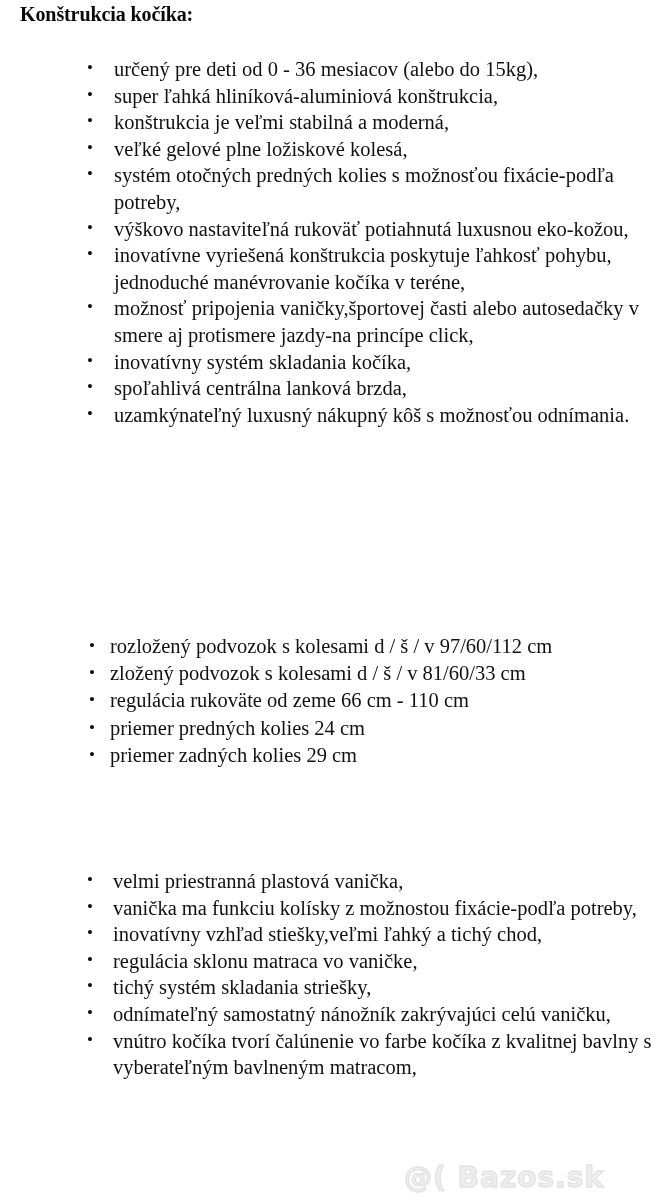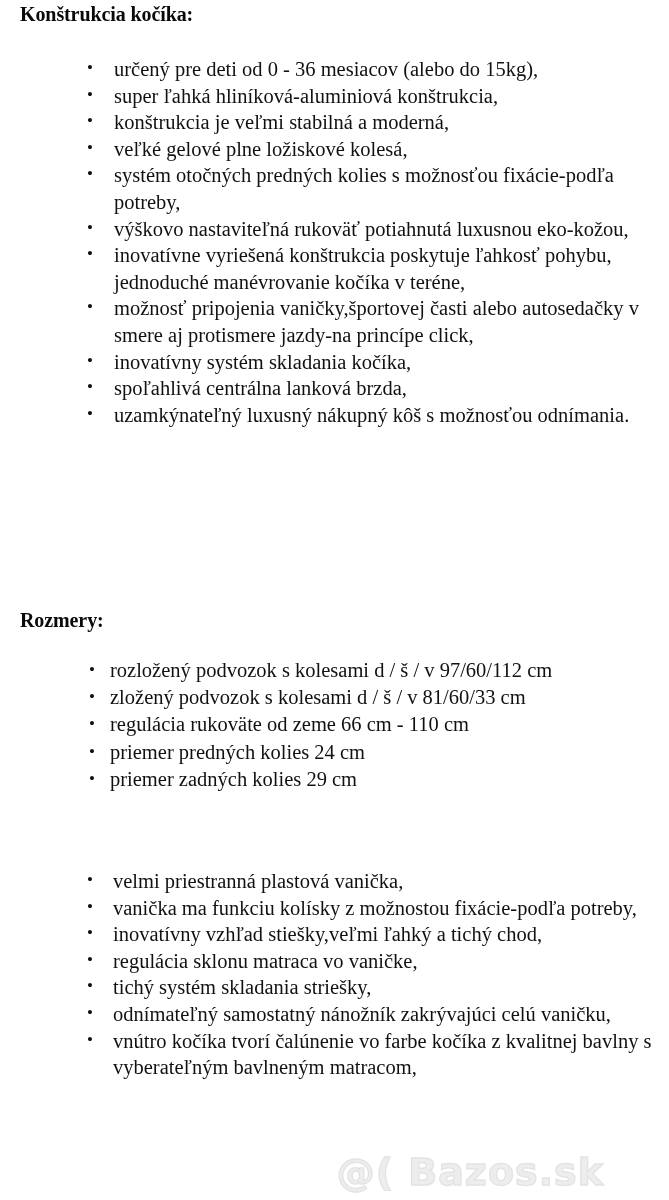--- a/index.html
+++ b/index.html
@@ -109,21 +109,21 @@
   .block-construction ul.bullets,
   .block-dimensions ul.bullets,
   .block-carrycot ul.bullets { margin-left: 43px; }
 
   
   .watermark {
     position: absolute;
     right: 8px;
     bottom: 6px;
     font-family: "DejaVu Sans", "Liberation Sans", sans-serif;
-    font-size: 38px;
+    font-size: 28px;
     font-weight: bold;
     letter-spacing: 1px;
     color: transparent;
     -webkit-text-stroke: 1.4px #e2e2e2;
     text-shadow: 0 0 1px #ededed;
     white-space: nowrap;
     user-select: none;
     pointer-events: none;
     opacity: 0.95;
   }
@@ -145,21 +145,20 @@
       <li>výškovo nastaviteľná rukoväť potiahnutá luxusnou eko-kožou,</li>
       <li>inovatívne vyriešená konštrukcia poskytuje ľahkosť pohybu, jednoduché manévrovanie kočíka v teréne,</li>
       <li>možnosť pripojenia vaničky,športovej časti alebo autosedačky v smere aj protismere jazdy-na princípe click,</li>
       <li>inovatívny systém skladania kočíka,</li>
       <li>spoľahlivá centrálna lanková brzda,</li>
       <li>uzamkýnateľný luxusný nákupný kôš s možnosťou odnímania.</li>
     </ul>
   </section>
 
   <section class="block-dimensions">
-    <h2 class="section-heading">Rozmery:</h2>
 
     <ul class="bullets" id="sec-dimensions-list">
       <li>rozložený podvozok s kolesami d / š / v 97/60/112 cm</li>
       <li>zložený podvozok s kolesami d / š / v 81/60/33 cm</li>
       <li>regulácia rukoväte od zeme 66 cm - 110 cm</li>
       <li>priemer predných kolies 24 cm</li>
       <li>priemer zadných kolies 29 cm</li>
     </ul>
   </section>
 

